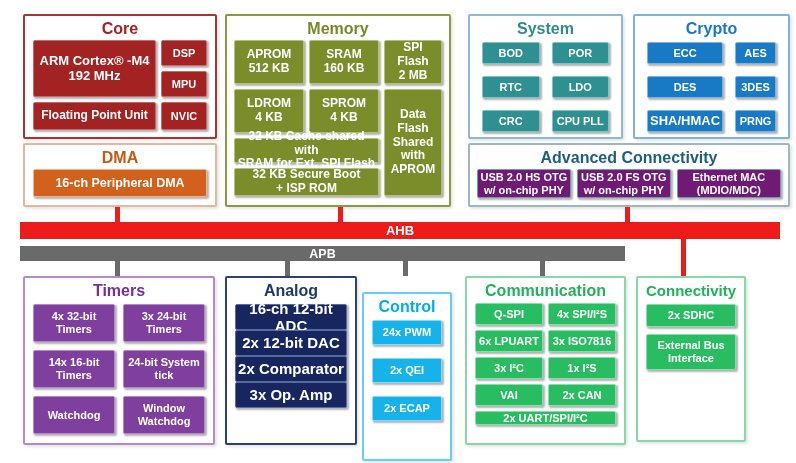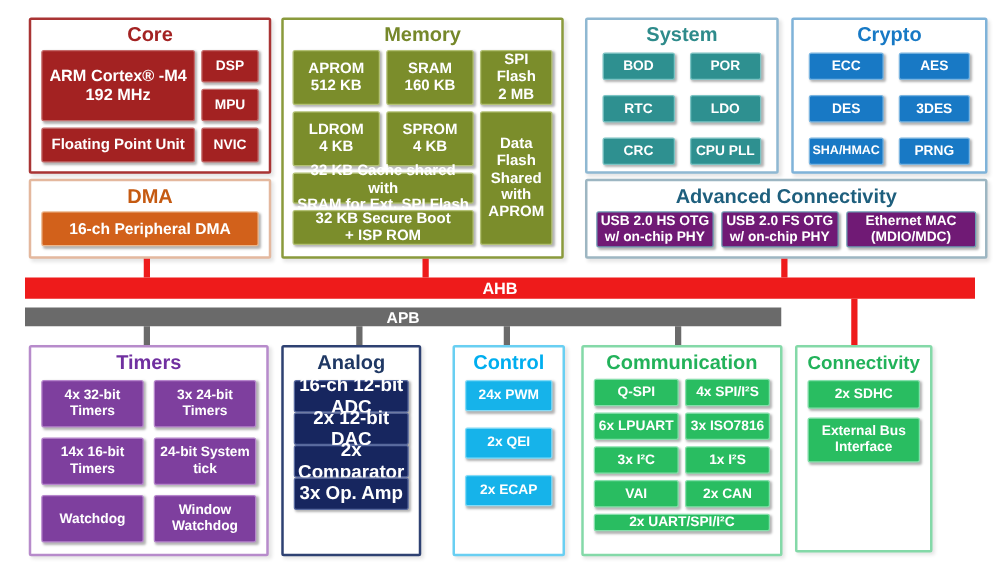--- a/index.html
+++ b/index.html
@@ -36,21 +36,21 @@
   .c-green{background:#29BD61;border-color:#85DFAB;}
   
   .core-c{border-color:#A93434;}   .t-darkred{color:#A32222;}
   .dma-c{border-color:#E4B89E;}    .t-orange{color:#C55A11;}
   .memory-c{border-color:#8A9A3C;} .t-olive{color:#76882A;text-align:center;}
   .system-c{border-color:#8FB8D2;} .t-teal{color:#2E8B8B;}
   .crypto-c{border-color:#7FB3D9;} .t-blue{color:#1779C5;}
   .advconn-c{border-color:#9DB6C2;}.t-darkteal{color:#1E5F7D;}
   .timers-c{border-color:#B78BCB;} .t-purple{color:#7030A0;}
   .analog-c{border-color:#2E4172;} .t-navy{color:#1F3864;}
-  .control-c{border-color:#69CFF2;}.t-cyan{color:#00AEEF;}
+  .control-c{border-color:#69CFF2;margin-top:16px;}.t-cyan{color:#00AEEF;}
   .comm-c{border-color:#84D9A8;}   .t-green{color:#22B25A;}
   .conn-c{border-color:#84D9A8;}
   
   .core-grid{display:grid;grid-template-columns:1fr 46px;grid-template-rows:26px 26px 28px;gap:5px;flex:1;}
   .co-cpu{grid-area:1/1/3/2;font-size:13px;}
   .co-fpu{grid-area:3/1/4/2;font-size:12px;}
   .dma-body{display:flex;flex:1;}
   .dma-body .block{flex:1;font-size:12.5px;}
   .mem-grid{display:grid;grid-template-columns:1fr 1fr 58px;grid-template-rows:44px 44px 25px 28px;gap:5px;flex:1;}
   .m-aprom{grid-area:1/1;} .m-sram{grid-area:1/2;} .m-spif{grid-area:1/3;}
@@ -142,21 +142,21 @@
     </div>
   </section>
 
   <section class="grp crypto-c" style="left:633px;top:14px;width:157px;height:125px;">
     <div class="grp-title t-blue">Crypto</div>
     <div class="six-grid">
       <div class="block c-blue">ECC</div>
       <div class="block c-blue">AES</div>
       <div class="block c-blue">DES</div>
       <div class="block c-blue">3DES</div>
-      <div class="block c-blue" style="font-size:10px;">SHA/HMAC</div>
+      <div class="block c-blue" style="font-size:13px;">SHA/HMAC</div>
       <div class="block c-blue">PRNG</div>
     </div>
   </section>
 
   <section class="grp advconn-c" style="left:468px;top:143px;width:322px;height:64px;padding-left:7px;padding-right:7px;">
     <div class="grp-title t-darkteal">Advanced Connectivity</div>
     <div class="advconn-row">
       <div class="block c-darkteal">USB 2.0 HS OTG
 w/ on-chip PHY</div>
       <div class="block c-darkteal">USB 2.0 FS OTG
@@ -195,21 +195,21 @@
       <div class="block c-purple">14x 16-bit
 Timers</div>
       <div class="block c-purple">24-bit System
 tick</div>
       <div class="block c-purple">Watchdog</div>
       <div class="block c-purple">Window
 Watchdog</div>
     </div>
   </section>
 
-  <section class="grp analog-c" style="left:225px;top:276px;width:112px;height:169px;">
+  <section class="grp analog-c" style="left:225px;top:276px;width:132px;height:169px;">
     <div class="grp-title t-navy">Analog</div>
     <div class="stack analog-stack">
       <div class="block c-navy">16-ch 12-bit ADC</div>
       <div class="block c-navy">2x 12-bit DAC</div>
       <div class="block c-navy">2x Comparator</div>
       <div class="block c-navy">3x Op. Amp</div>
     </div>
   </section>
 
   <section class="grp control-c" style="left:362px;top:276px;width:90px;height:169px;">

